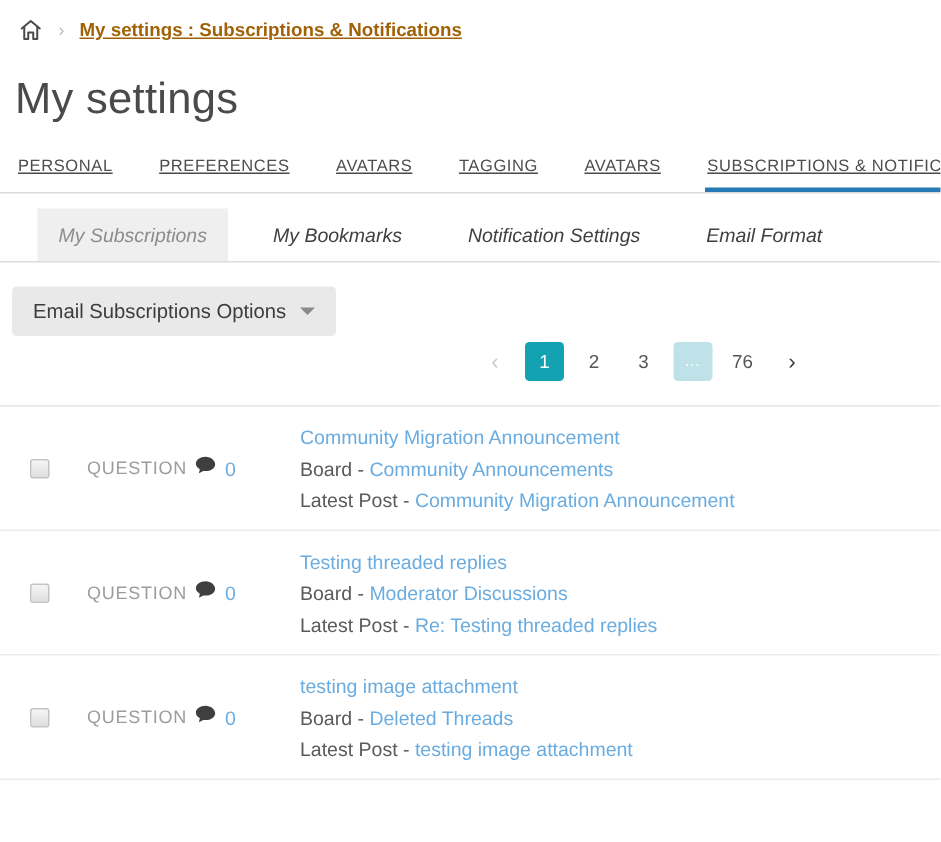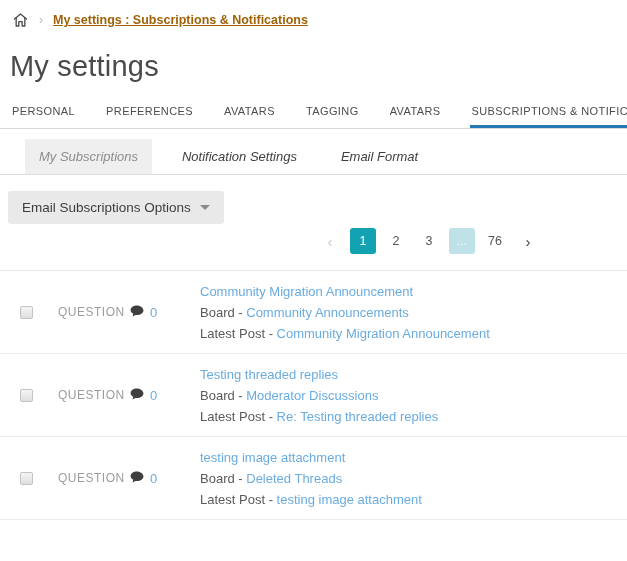--- a/index.html
+++ b/index.html
@@ -15,21 +15,21 @@
 
   
   .alert { display: flex; align-items: stretch; margin: 14px 0 0 8px; background: #FDF3E7; min-height: 44px; }
   .alert-icon-box { width: 44px; min-width: 44px; background: #F6821F; display: flex; align-items: center; justify-content: center; }
   .alert-text { display: flex; align-items: center; padding: 0 10px 0 16px; font-size: 13px; color: #3a3a3a; letter-spacing: 0.1px; }
 
   
   h1.page-title { margin: 20px 0 0 10px; font-size: 29px; font-weight: 400; color: #4a4a4a; letter-spacing: 0.2px; }
 
   
-  .tabs { display: flex; gap: 27px; margin-top: 18px; padding-left: 10px; border-bottom: 1px solid #d9d9d9; }
+  .tabs { display: flex; gap: 27px; margin-top: 18px; padding-left: 10px; border-bottom: 1px solid #d9d9d9; text-decoration: underline; }
   .tab { font-size: 11px; color: #4d4d4d; letter-spacing: 0.4px; padding: 4px 2px 8px 2px;
     border-bottom: 3px solid transparent; cursor: pointer; white-space: nowrap; }
   .tab.active { border-bottom-color: #2579B5; }
 
   
   .subtabs { display: flex; gap: 16px; margin-top: 10px; padding-left: 25px; border-bottom: 1px solid #dcdcdc; font-style: italic; }
   .subtab { font-size: 13px; color: #404040; padding: 10px 14px; cursor: pointer; white-space: nowrap; }
   .subtab.active { background: #efefef; color: #8c8c8c; }
 
   
@@ -88,20 +88,21 @@
     <div class="tab">PERSONAL</div>
     <div class="tab">PREFERENCES</div>
     <div class="tab">AVATARS</div>
     <div class="tab">TAGGING</div>
     <div class="tab">AVATARS</div>
     <div class="tab active">SUBSCRIPTIONS &amp; NOTIFICATIONS</div>
   </div>
 
   <div class="subtabs">
     <div class="subtab active">My Subscriptions</div>
+    <div class="subtab">My Bookmarks</div>
     <div class="subtab">Notification Settings</div>
     <div class="subtab">Email Format</div>
   </div>
 
   <div class="toolbar">
     <button class="options-btn">
       <span>Email Subscriptions Options</span>
       <span class="caret-down"></span>
     </button>
   </div>

